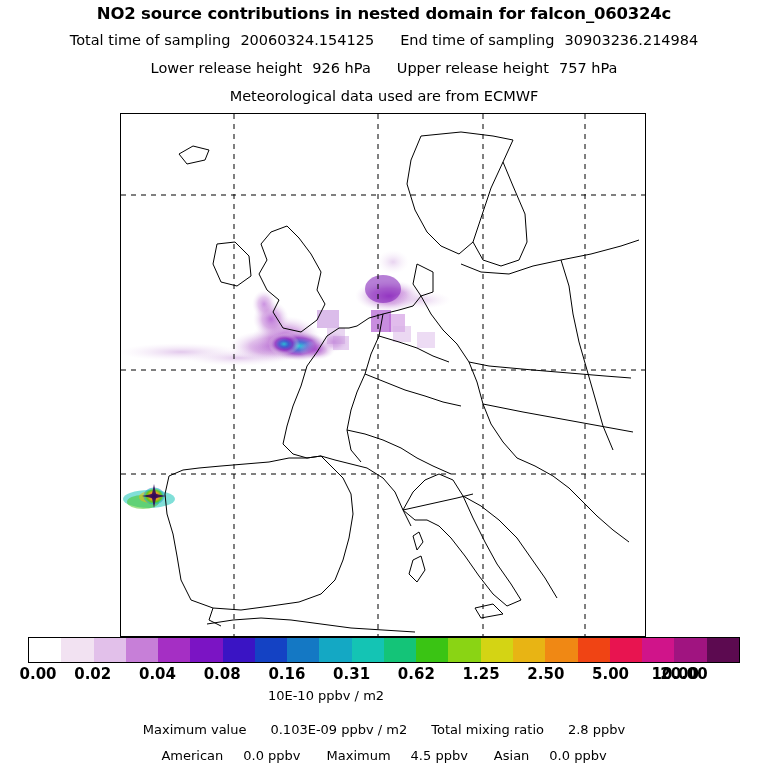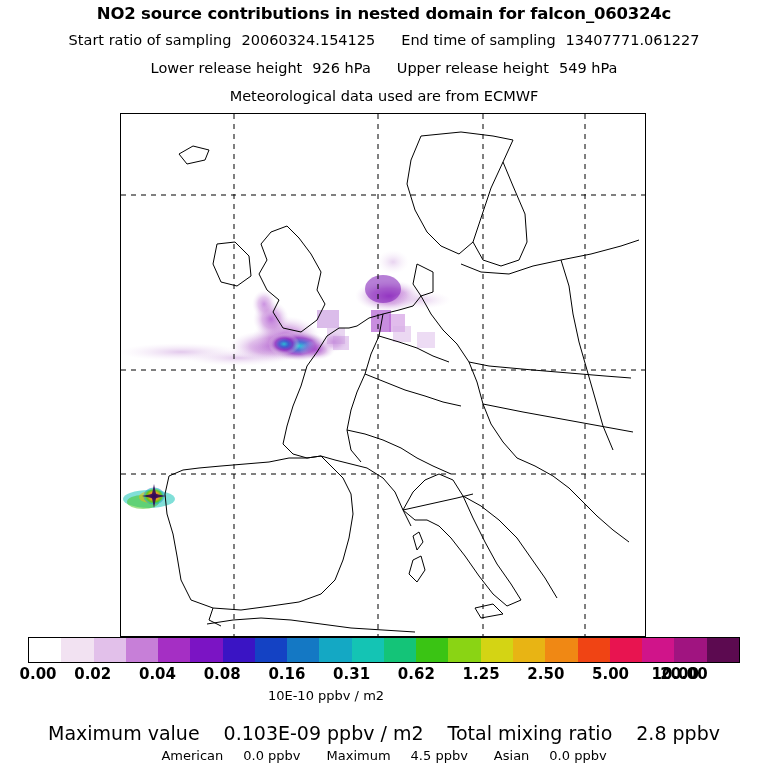--- a/index.html
+++ b/index.html
@@ -93,45 +93,45 @@
     font-size: 13px;
   }
 
   
   .footer-1 {
     position: absolute;
     top: 722px;
     left: 0;
     width: 768px;
     text-align: center;
-    font-size: 19px;
+    font-size: 13px;
   }
   .footer-2 {
     position: absolute;
     top: 748px;
     left: 0;
     width: 768px;
     text-align: center;
     font-size: 13px;
   }
   .footer-1 .sp { display: inline-block; width: 24px; }
   .footer-2 .sp { display: inline-block; width: 20px; }
   .footer-2 .sp2 { display: inline-block; width: 26px; }
 </style>
 </head>
 <body>
 
 <div class="title">NO2 source contributions in nested domain for falcon_060324c</div>
 
 <div class="subline" id="line-times">
-  <span>Start ratio of sampling</span><span class="gap-sm"></span><span>20060324.154125</span><span class="gap"></span><span>End time of sampling</span><span class="gap-sm"></span><span>13407771.061227</span>
+  <span>Total time of sampling</span><span class="gap-sm"></span><span>20060324.154125</span><span class="gap"></span><span>End time of sampling</span><span class="gap-sm"></span><span>30903236.214984</span>
 </div>
 
 <div class="subline" id="line-heights">
-  <span>Lower release height</span><span class="gap-sm"></span><span>926 hPa</span><span class="gap"></span><span>Upper release height</span><span class="gap-sm"></span><span>549 hPa</span>
+  <span>Lower release height</span><span class="gap-sm"></span><span>926 hPa</span><span class="gap"></span><span>Upper release height</span><span class="gap-sm"></span><span>757 hPa</span>
 </div>
 
 <div class="subline" id="line-meteo">Meteorological data used are from ECMWF</div>
 
 <div class="map-wrap">
   <svg class="map-svg" viewBox="0 0 524 522" preserveAspectRatio="none">
     <defs>
       <radialGradient id="gA" cx="50%" cy="50%" r="50%">
         <stop offset="0%" stop-color="#18cfd8" stop-opacity="0.95"></stop>
         <stop offset="28%" stop-color="#2f5fd0" stop-opacity="0.85"></stop>

